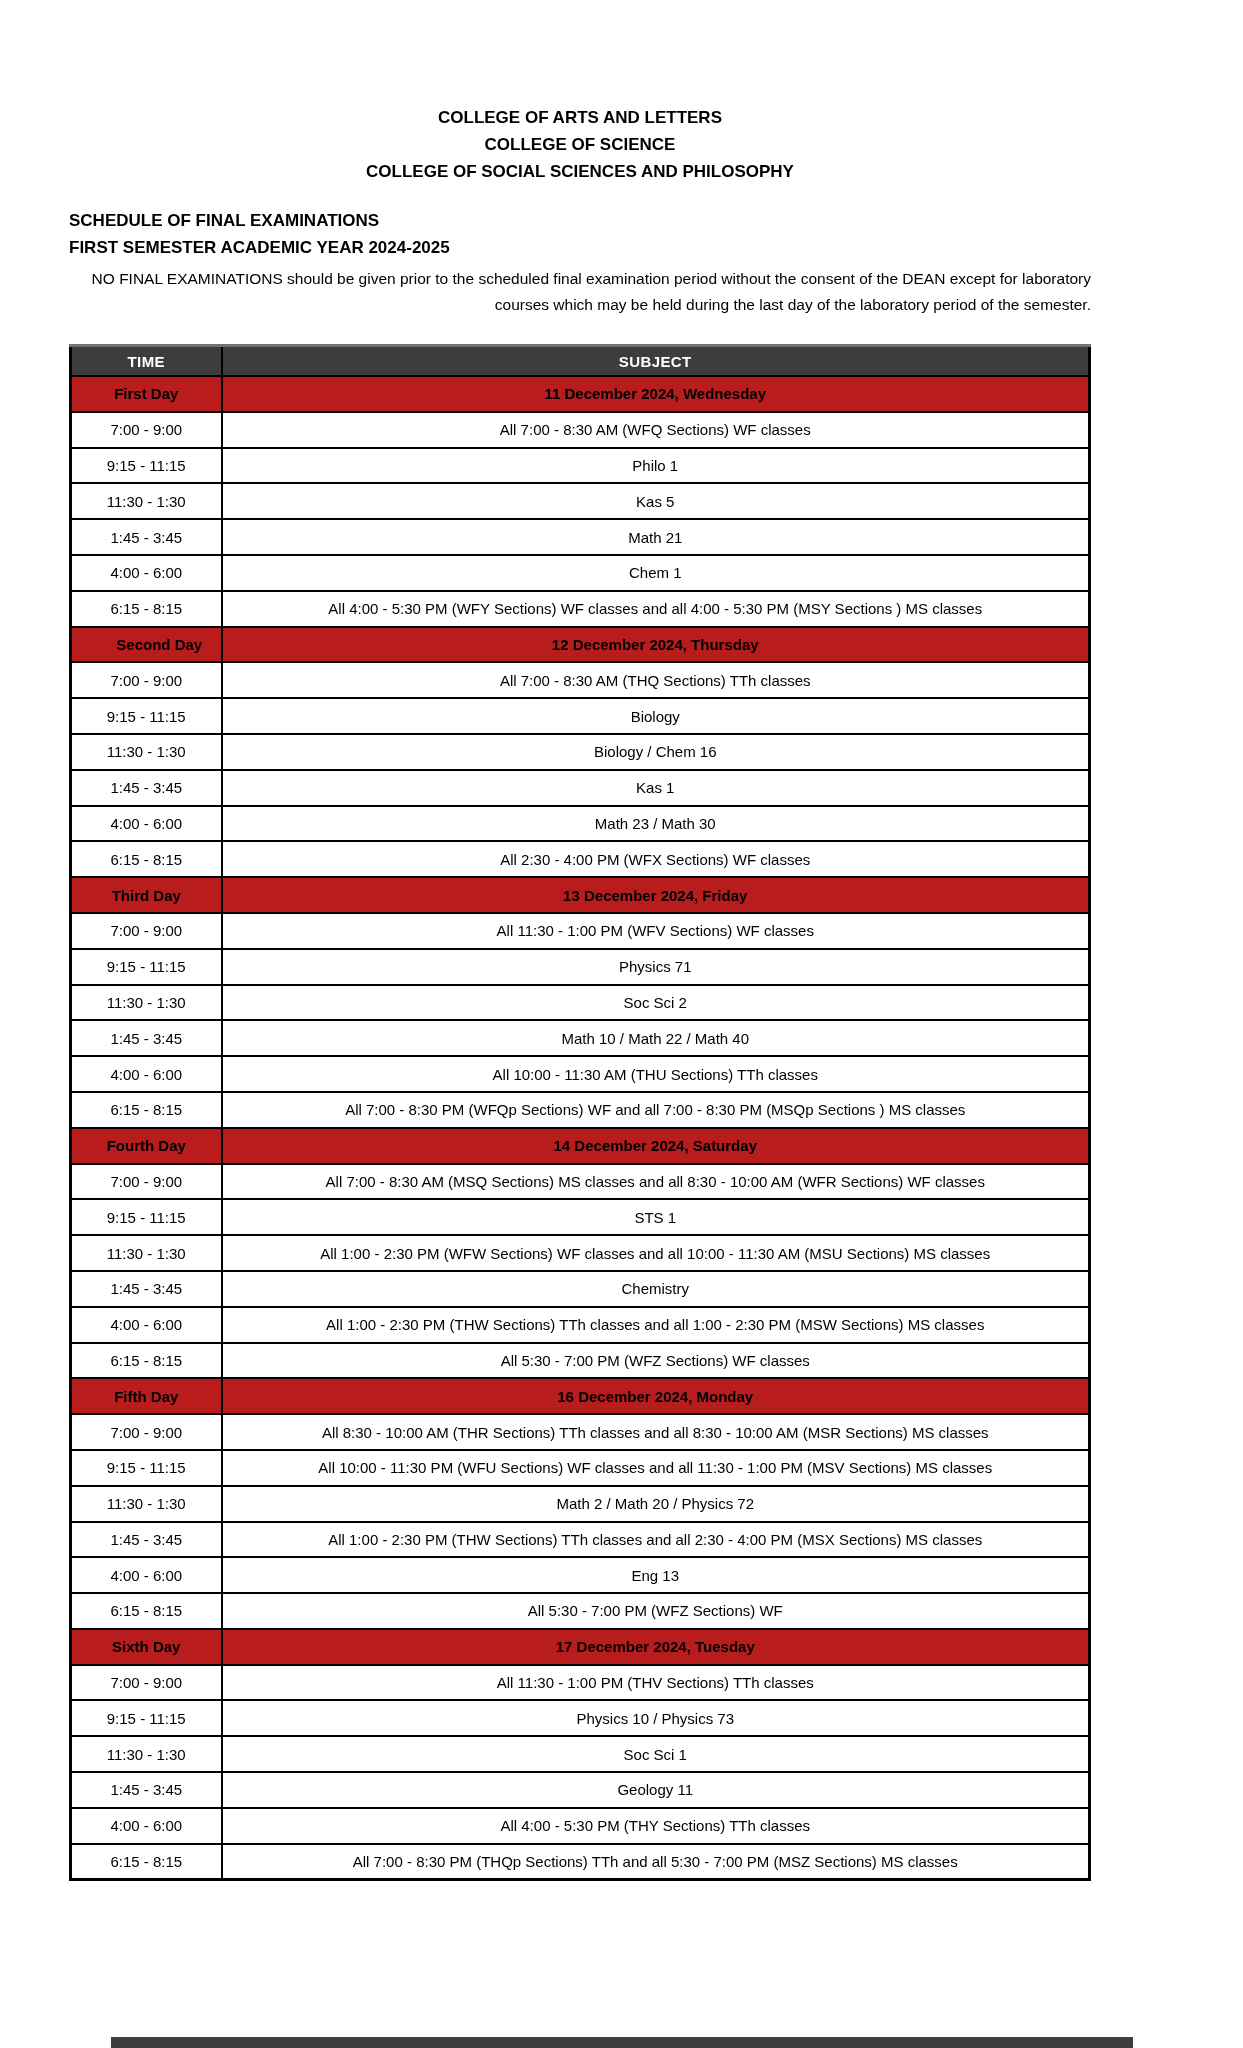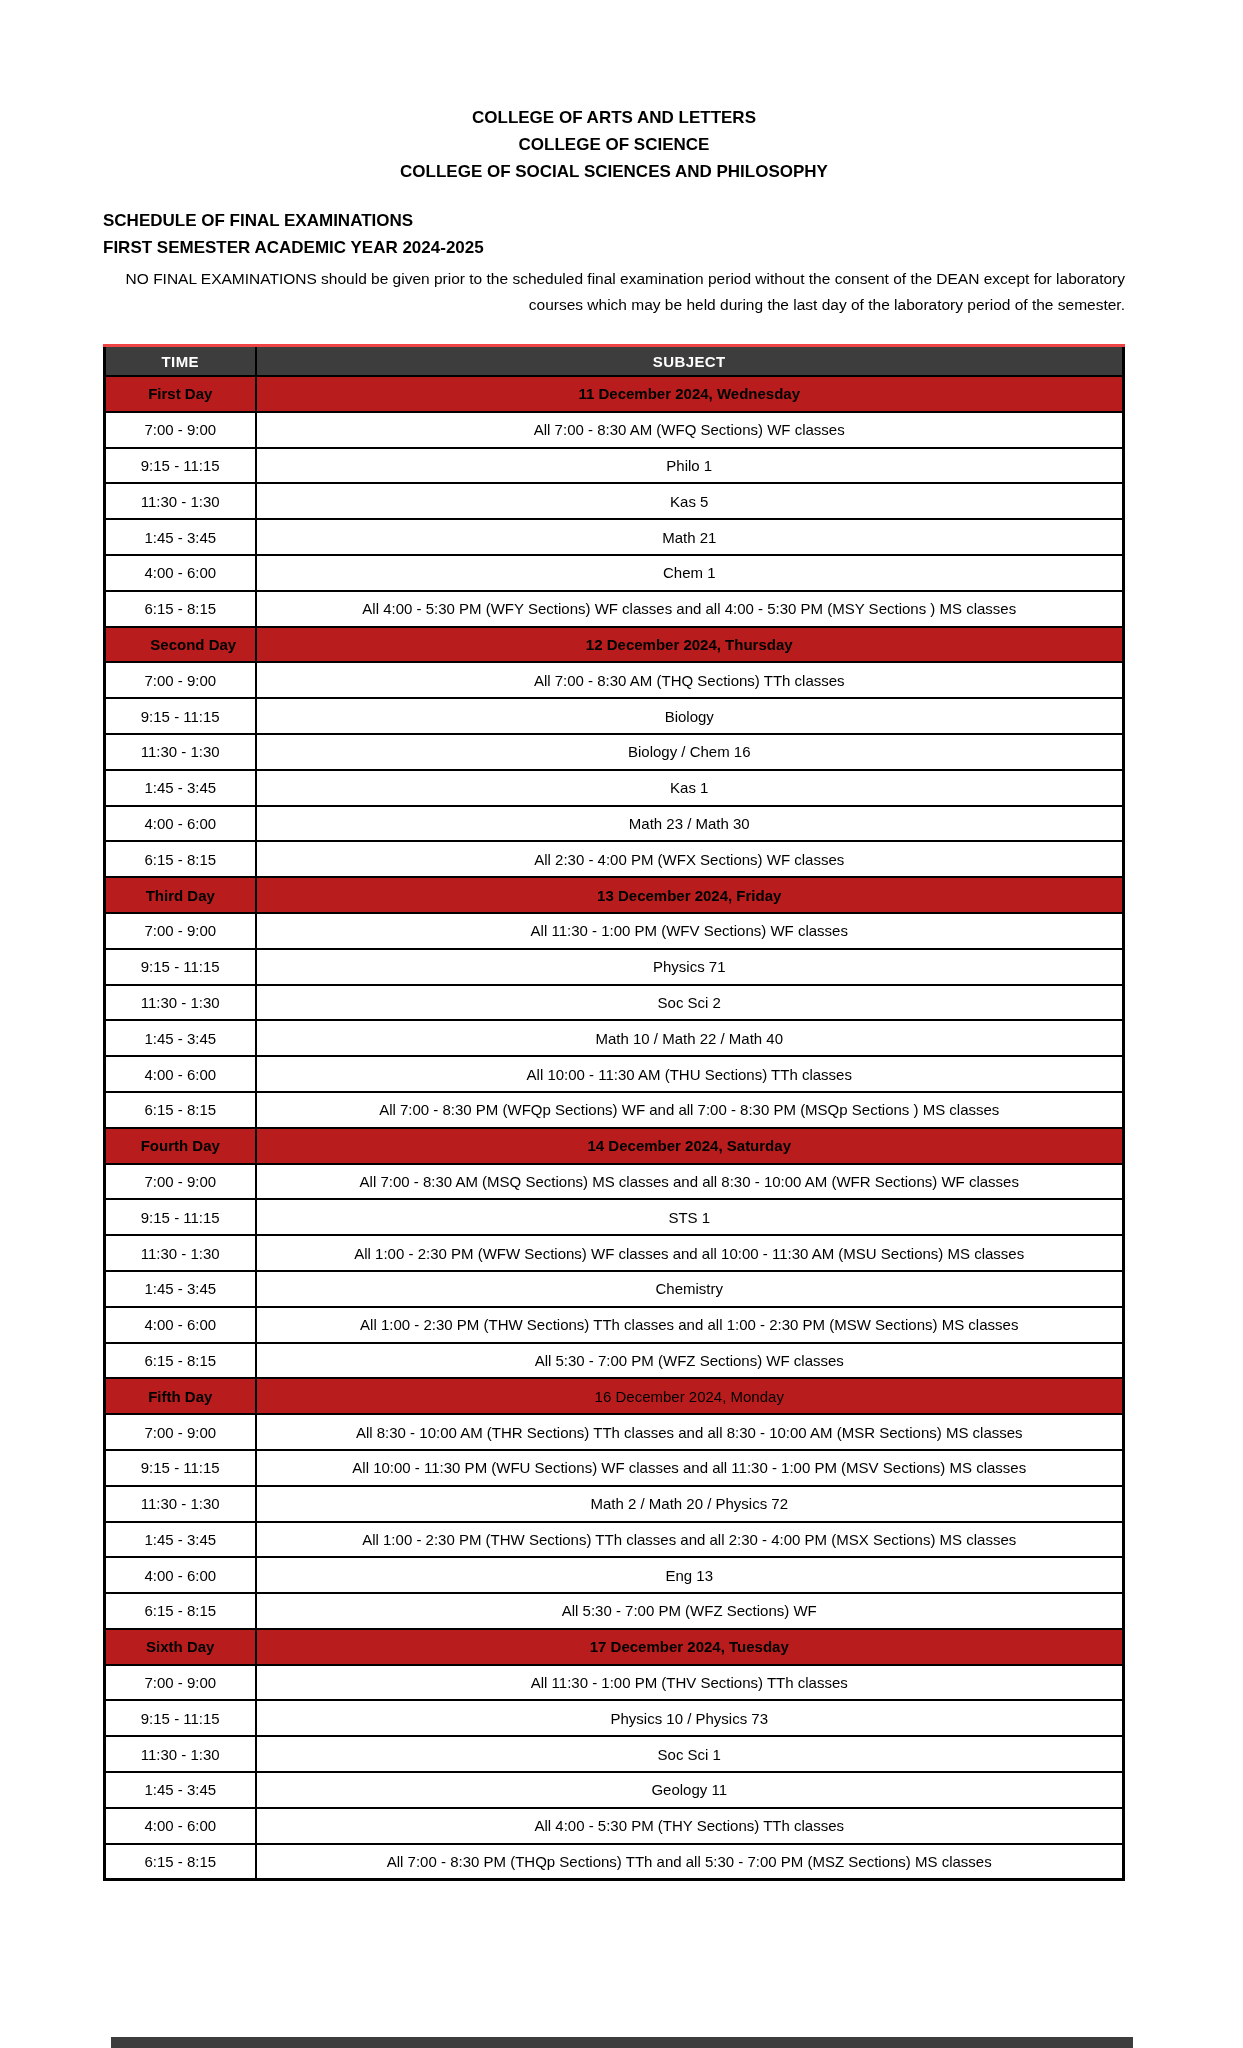--- a/index.html
+++ b/index.html
@@ -10,21 +10,21 @@
   .page {
     position: relative;
     width: 1243px;
     height: 2048px;
     background: #ffffff;
     font-family: "Liberation Sans", "DejaVu Sans", sans-serif;
     color: #000000;
     overflow: hidden;
   }
   .content {
-    margin-left: 103px;
+    margin-left: 69px;
     width: 1022px;
   }
   .doc-header {
     padding-top: 104px;
     text-align: center;
   }
   .college-line {
     font-size: 17px;
     font-weight: bold;
     line-height: 27px;
@@ -44,21 +44,21 @@
     font-size: 15.5px;
     line-height: 26px;
   }
   table.sched {
     margin-top: 26px;
     border-collapse: collapse;
     width: 1022px;
     table-layout: fixed;
   }
   table.sched, table.sched tr:first-child th {
-    border-top: 3px solid #ef4444;
+    border-top: 3px solid #737373;
   }
   table.sched {
     border: 3px solid #000;
   }
   table.sched th, table.sched td {
     border: 2px solid #000;
     text-align: center;
     vertical-align: middle;
     padding: 0 6px;
     overflow: hidden;
@@ -226,21 +226,21 @@
           <tr>
             <td>4:00 - 6:00</td>
             <td>All 1:00 - 2:30 PM (THW Sections) TTh classes and all 1:00 - 2:30 PM (MSW Sections) MS classes</td>
           </tr>
           <tr>
             <td>6:15 - 8:15</td>
             <td>All 5:30 - 7:00 PM (WFZ Sections) WF classes</td>
           </tr>
           <tr class="day-row">
             <td style="font-weight: bold;">Fifth Day</td>
-            <td style="font-weight: normal;">16 December 2024, Monday</td>
+            <td style="font-weight: bold;">16 December 2024, Monday</td>
           </tr>
           <tr>
             <td>7:00 - 9:00</td>
             <td>All 8:30 - 10:00 AM (THR Sections) TTh classes and all 8:30 - 10:00 AM (MSR Sections) MS classes</td>
           </tr>
           <tr>
             <td>9:15 - 11:15</td>
             <td>All 10:00 - 11:30 PM (WFU Sections) WF classes and all 11:30 - 1:00 PM (MSV Sections) MS classes</td>
           </tr>
           <tr>

